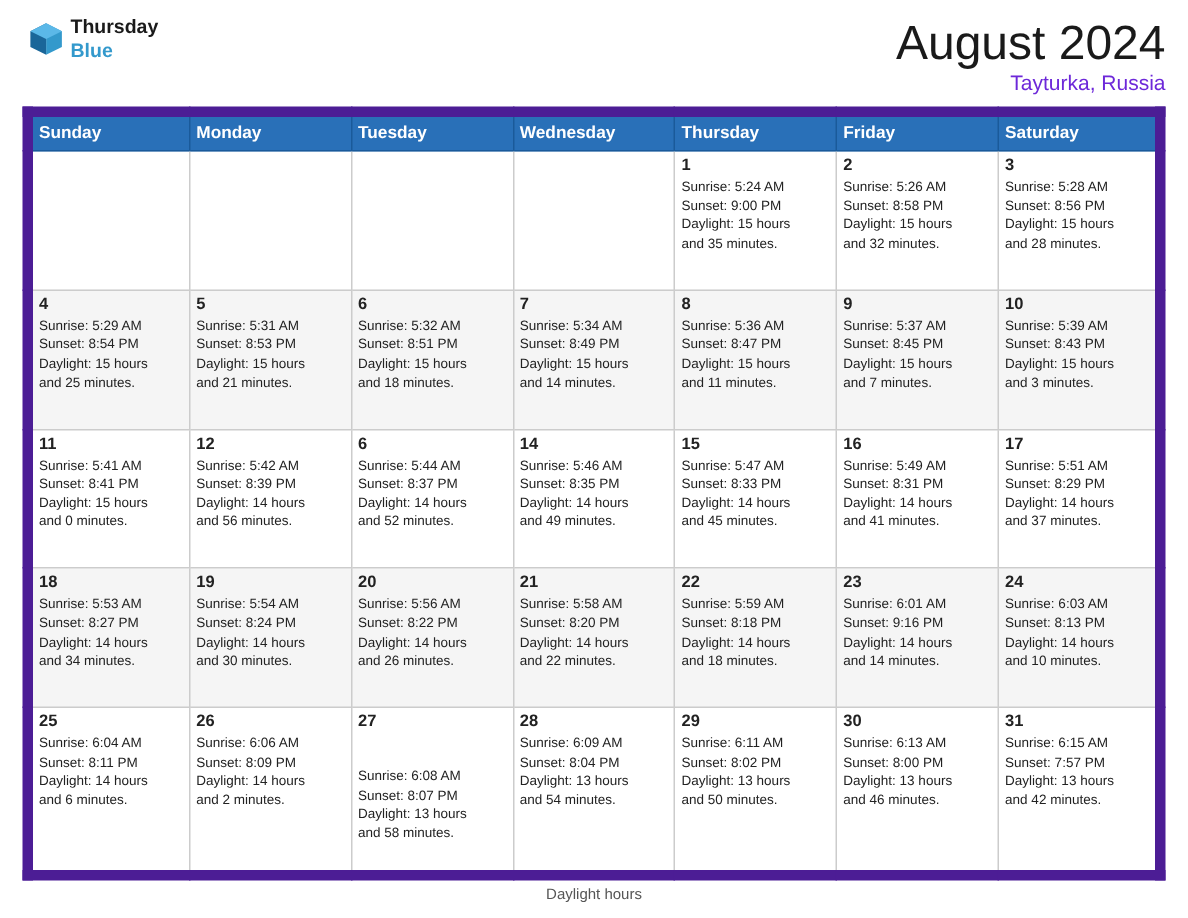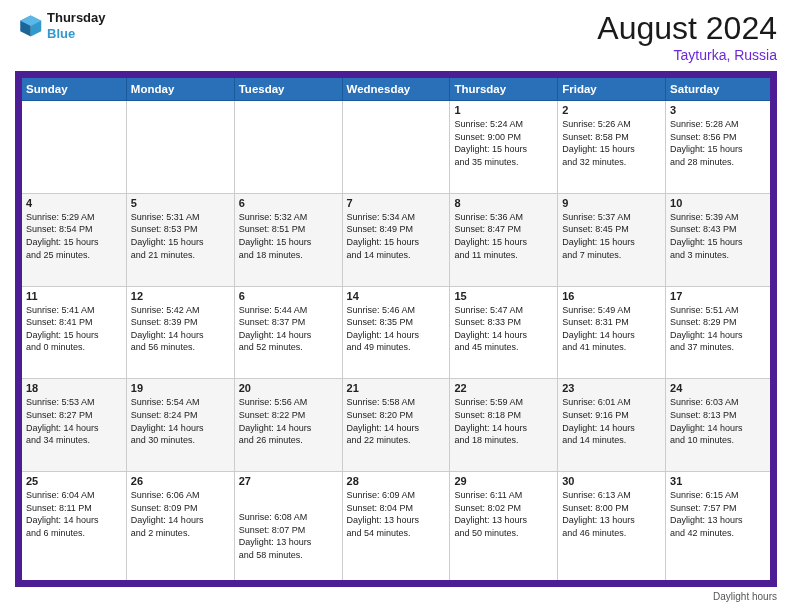--- a/index.html
+++ b/index.html
@@ -86,21 +86,21 @@
       color: #222;
       line-height: 1.4;
     }
     .empty-cell {
       background: #fff !important;
     }
     .footer-note {
       font-size: 10px;
       color: #555;
       margin-top: 4px;
-      text-align: right;
+      text-align: center;
     }
   </style>
 </head>
 <body>
 
 <div class="page">
   <div class="header">
     <div class="logo">
       <svg class="logo-icon" viewBox="0 0 32 32">
         <rect x="0" y="0" width="32" height="32" fill="white"></rect>

